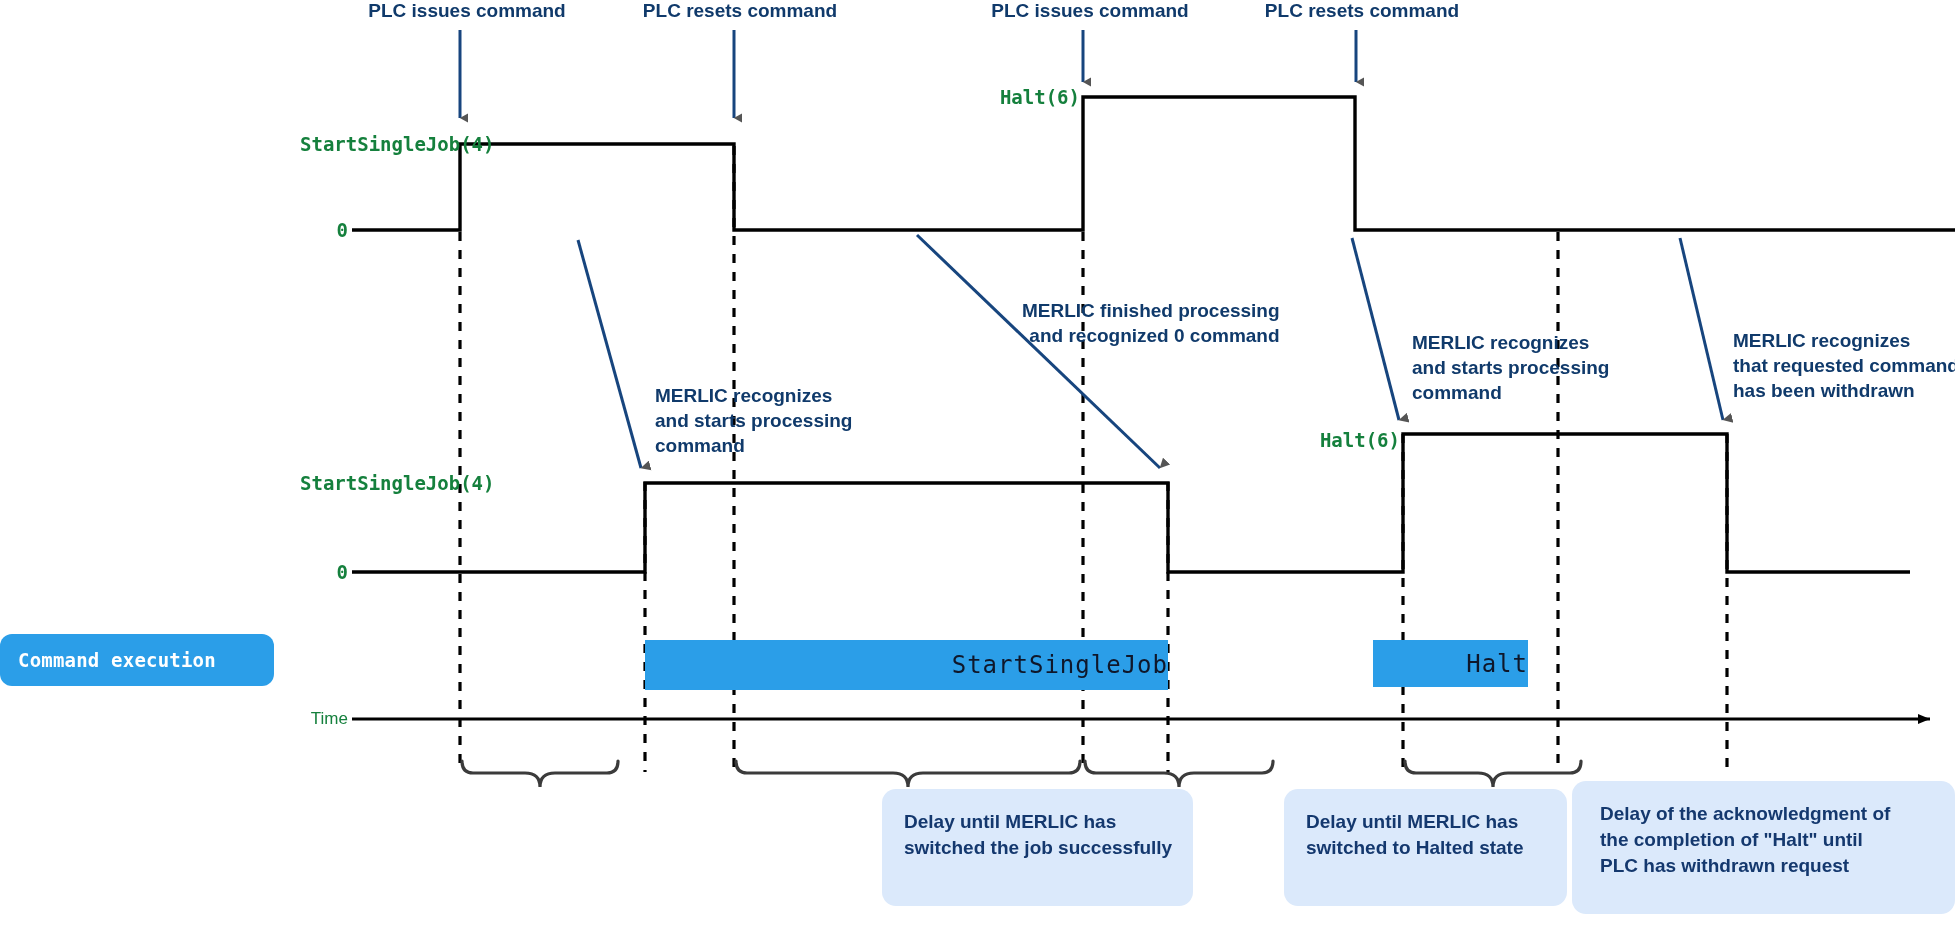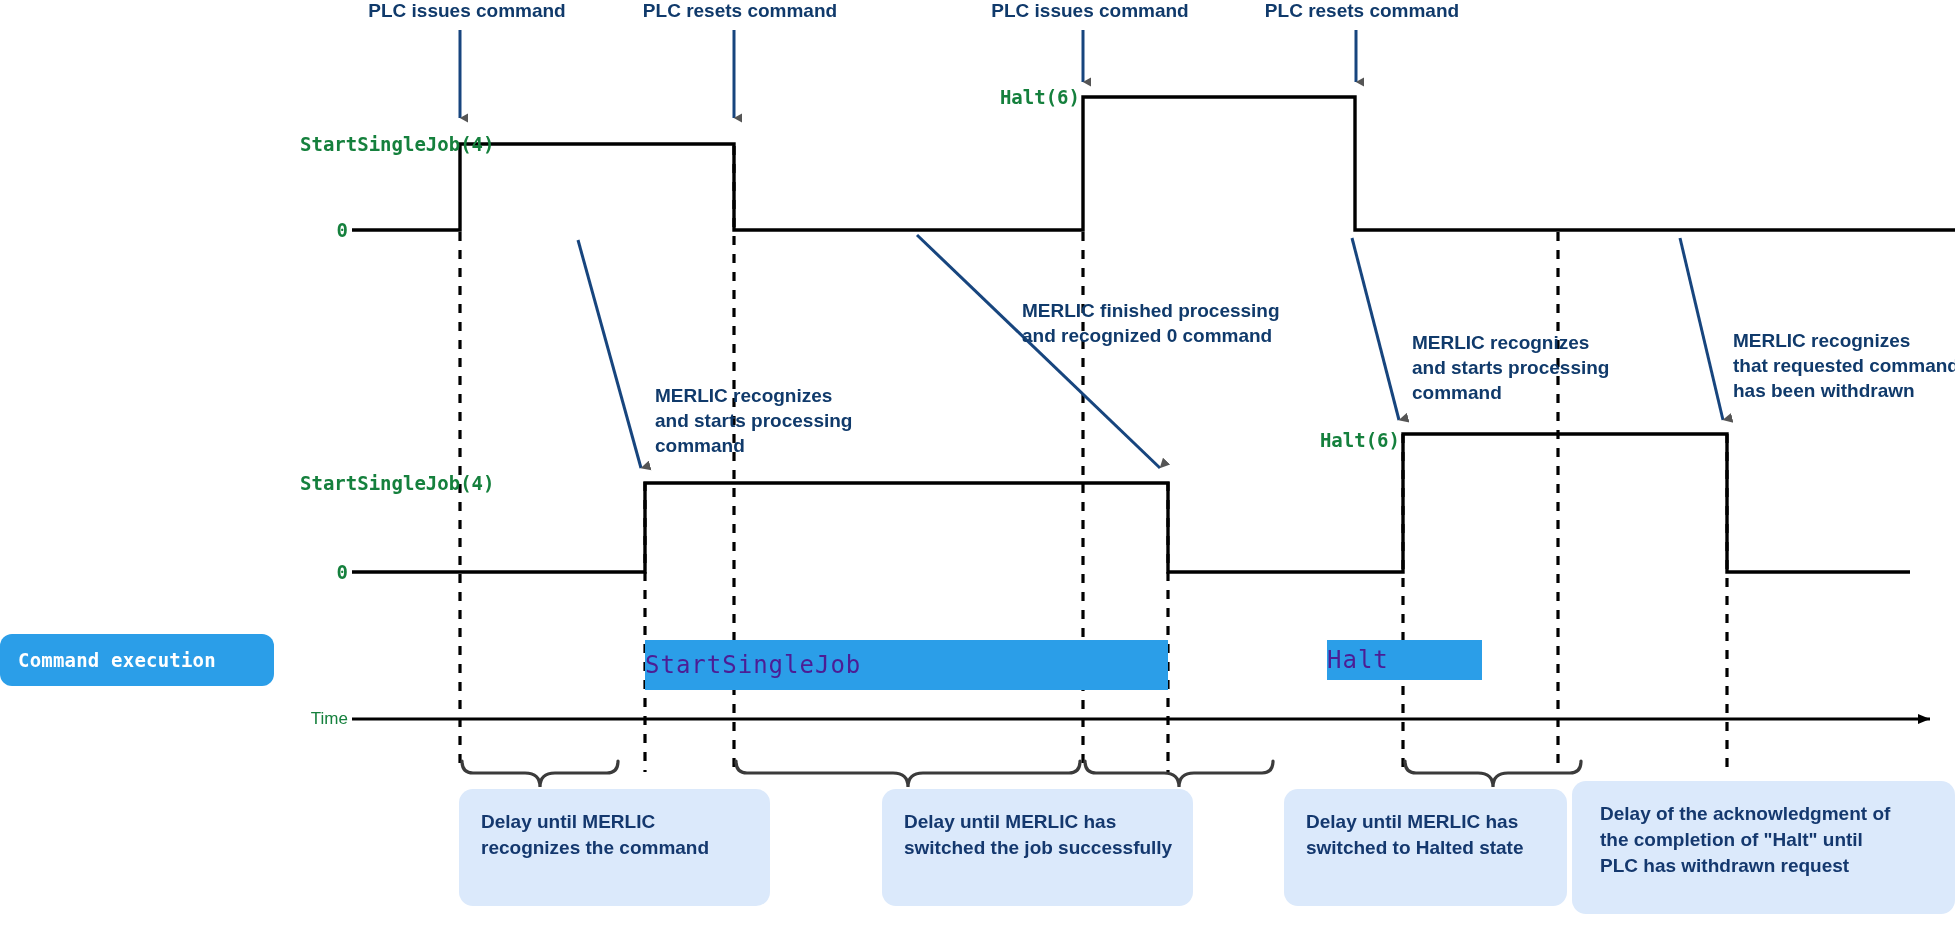--- a/index.html
+++ b/index.html
@@ -41,21 +41,21 @@
   .anno{
     position:absolute;color:#103a6b;font-weight:700;font-size:19px;
     line-height:25px;white-space:nowrap;
     font-family:"Liberation Sans",sans-serif;
   }
   .anno.top{font-size:19px;}
 
   
   .execbar{
     position:absolute;background:#2b9ee8;display:flex;align-items:center;
-    justify-content:flex-start;color:#4c1d95;
+    justify-content:flex-end;color:#0f172a;
     font-family:"DejaVu Sans Mono","Liberation Mono",monospace;
     font-weight:400;font-size:24px;letter-spacing:1px;
   }
 
   
   .callout{
     position:absolute;background:#dbe9fb;border-radius:14px;
     color:#14386e;font-weight:700;font-size:19px;line-height:26px;
     box-sizing:border-box;padding:20px 22px;
     font-family:"Liberation Sans",sans-serif;
@@ -145,46 +145,42 @@
   <div class="anno top" style="left:1362px;top:-2px;transform:translateX(-50%);">PLC resets command</div>
 
   <div class="anno" style="left:655px;top:383px;">
     <div>MERLIC recognizes</div>
     <div>and starts processing</div>
     <div>command</div>
   </div>
 
   <div class="anno" style="left:1022px;top:298px;">
     <div>MERLIC finished processing</div>
-    <div style="text-align:left;">and recognized 0 command</div>
+    <div style="text-align:right;">and recognized 0 command</div>
   </div>
 
   <div class="anno" style="left:1412px;top:330px;">
     <div>MERLIC recognizes</div>
     <div>and starts processing</div>
     <div>command</div>
   </div>
 
   <div class="anno" style="left:1733px;top:328px;">
     <div>MERLIC recognizes</div>
     <div>that requested command</div>
     <div>has been withdrawn</div>
   </div>
 
   <div class="execbar" style="left:645px;top:640px;width:523px;height:50px;">
     <span>StartSingleJob</span>
   </div>
-  <div class="execbar" style="left:1327px;top:640px;width:155px;height:40px;">
+  <div class="execbar" style="left:1373px;top:640px;width:155px;height:47px;">
     <span>Halt</span>
   </div>
 
-  <div class="callout" style="left:459px;top:789px;width:311px;height:117px;">
-    <span>Delay until MERLIC</span>
-    <span>recognizes the command</span>
-  </div>
 
   <div class="callout" style="left:882px;top:789px;width:311px;height:117px;">
     <span>Delay until MERLIC has</span>
     <span>switched the job successfully</span>
   </div>
 
   <div class="callout" style="left:1284px;top:789px;width:283px;height:117px;">
     <span>Delay until MERLIC has</span>
     <span>switched to Halted state</span>
   </div>

